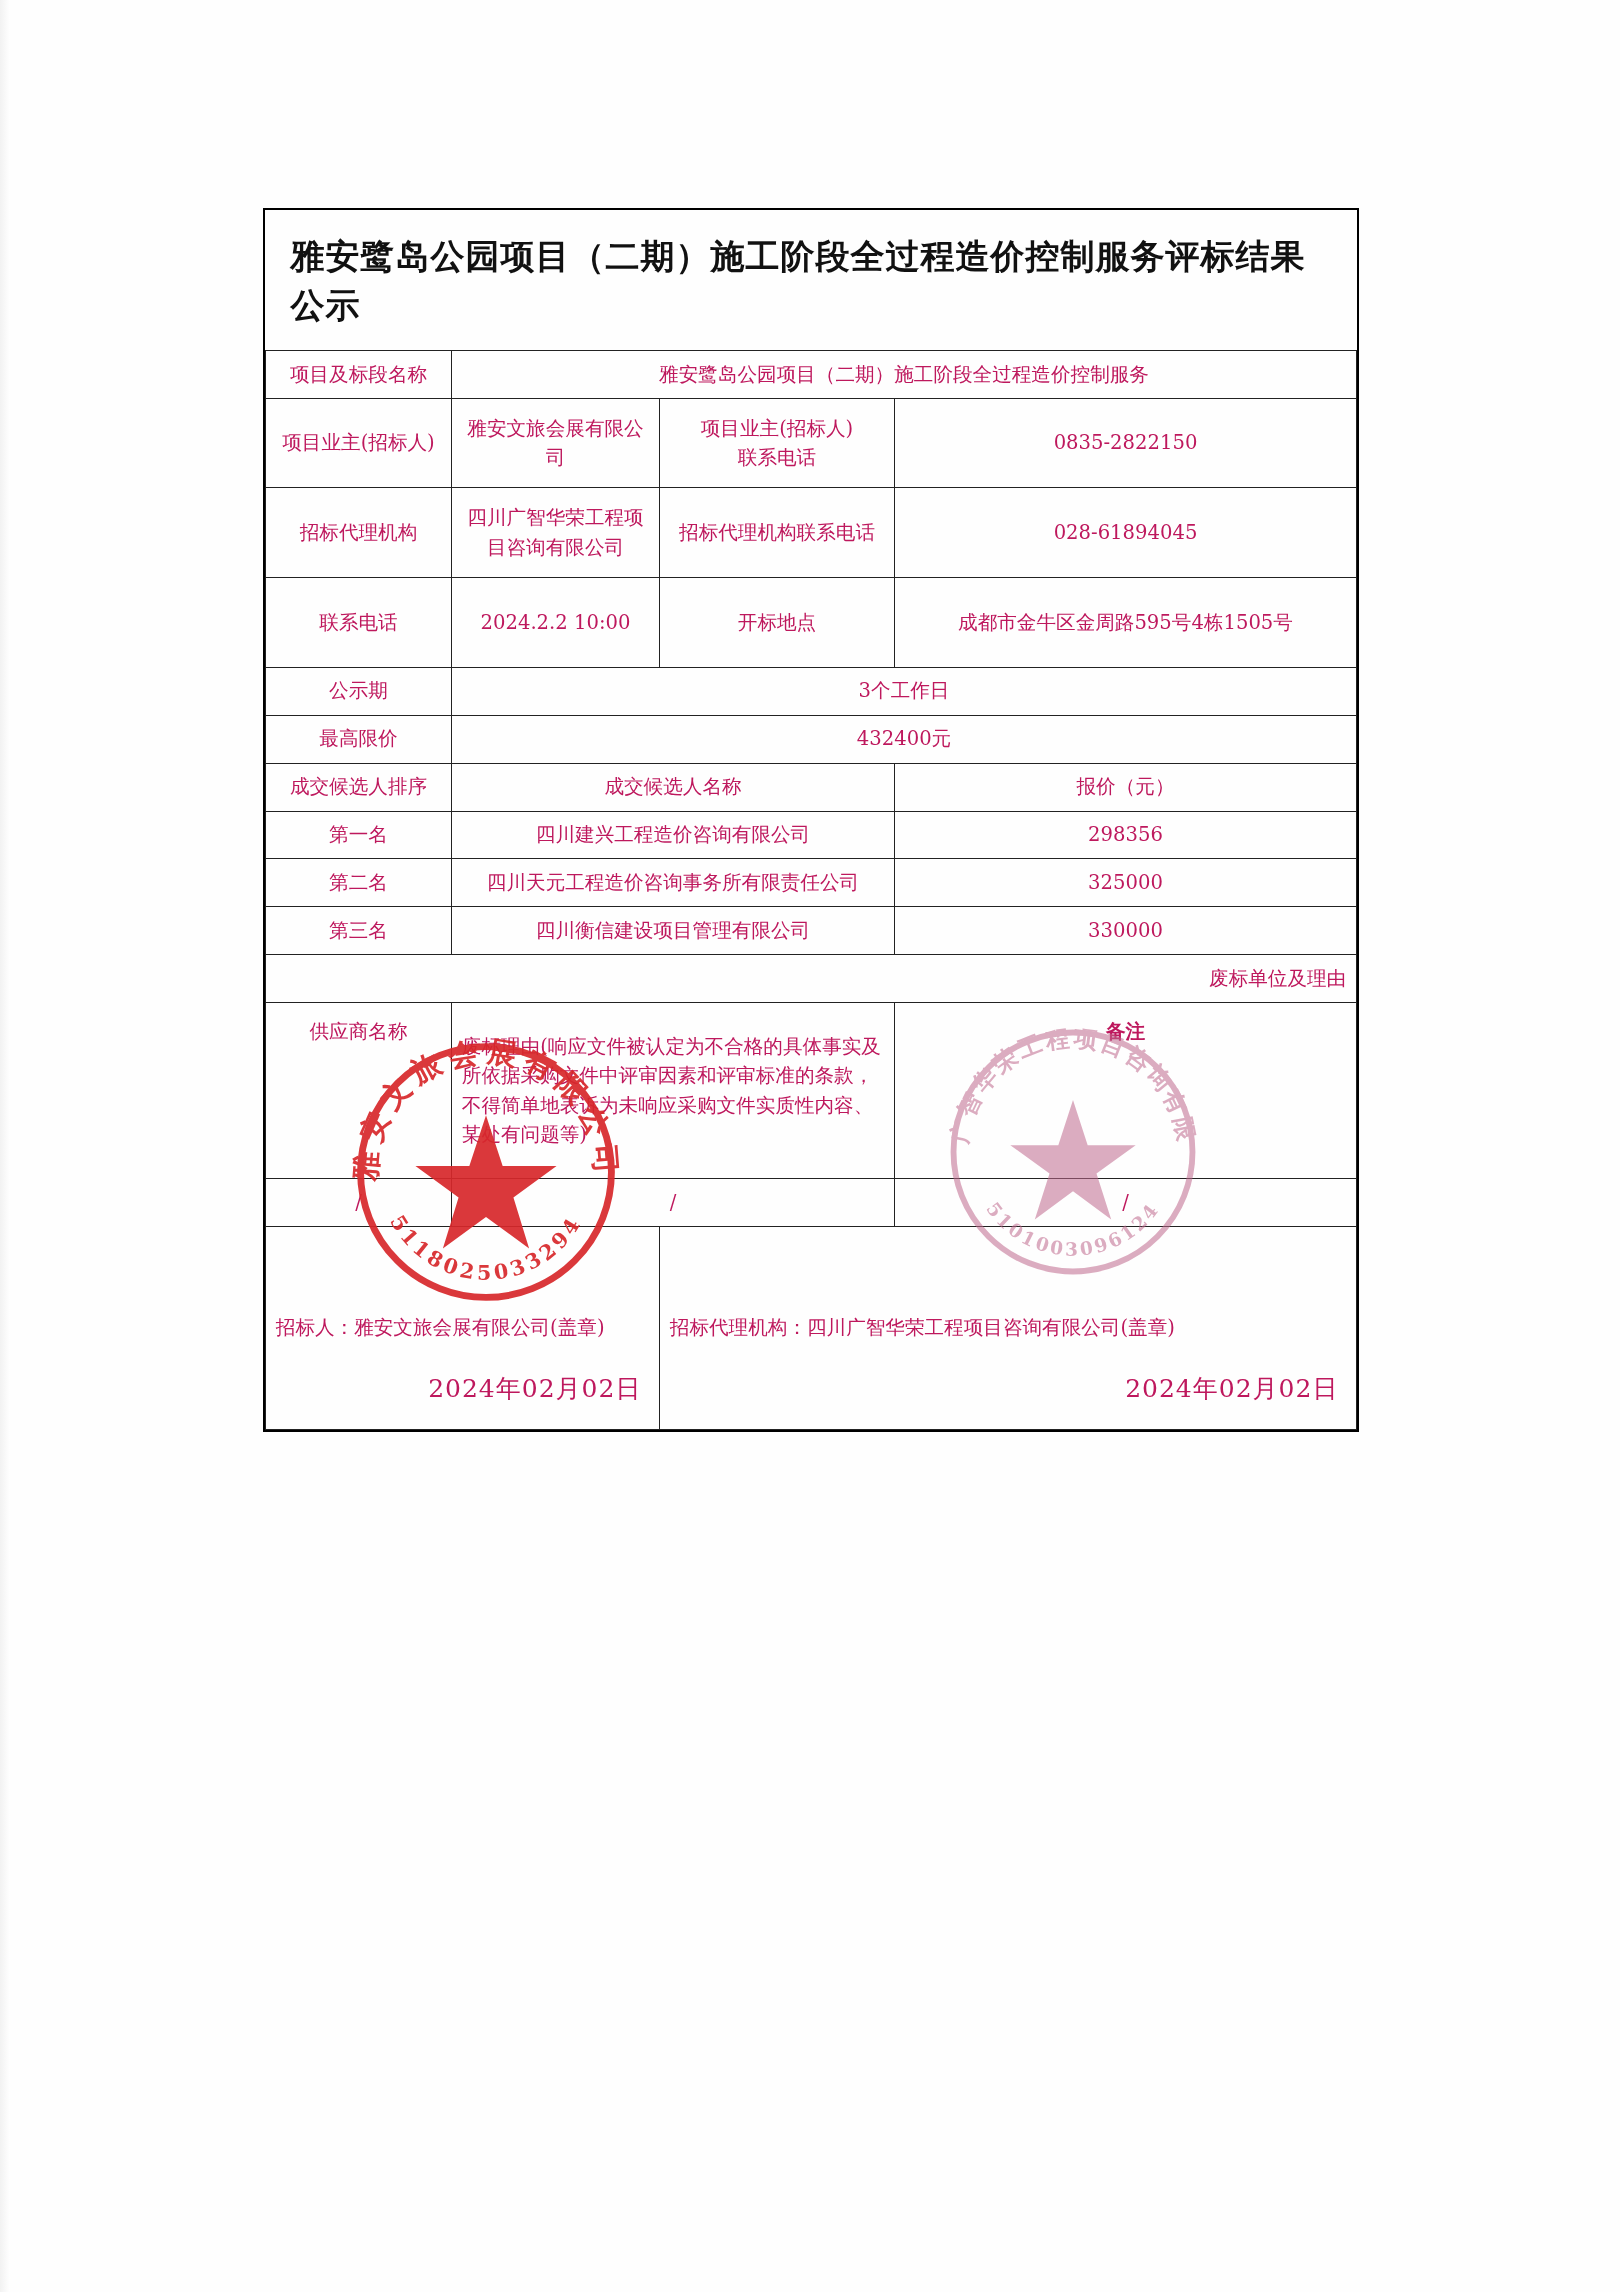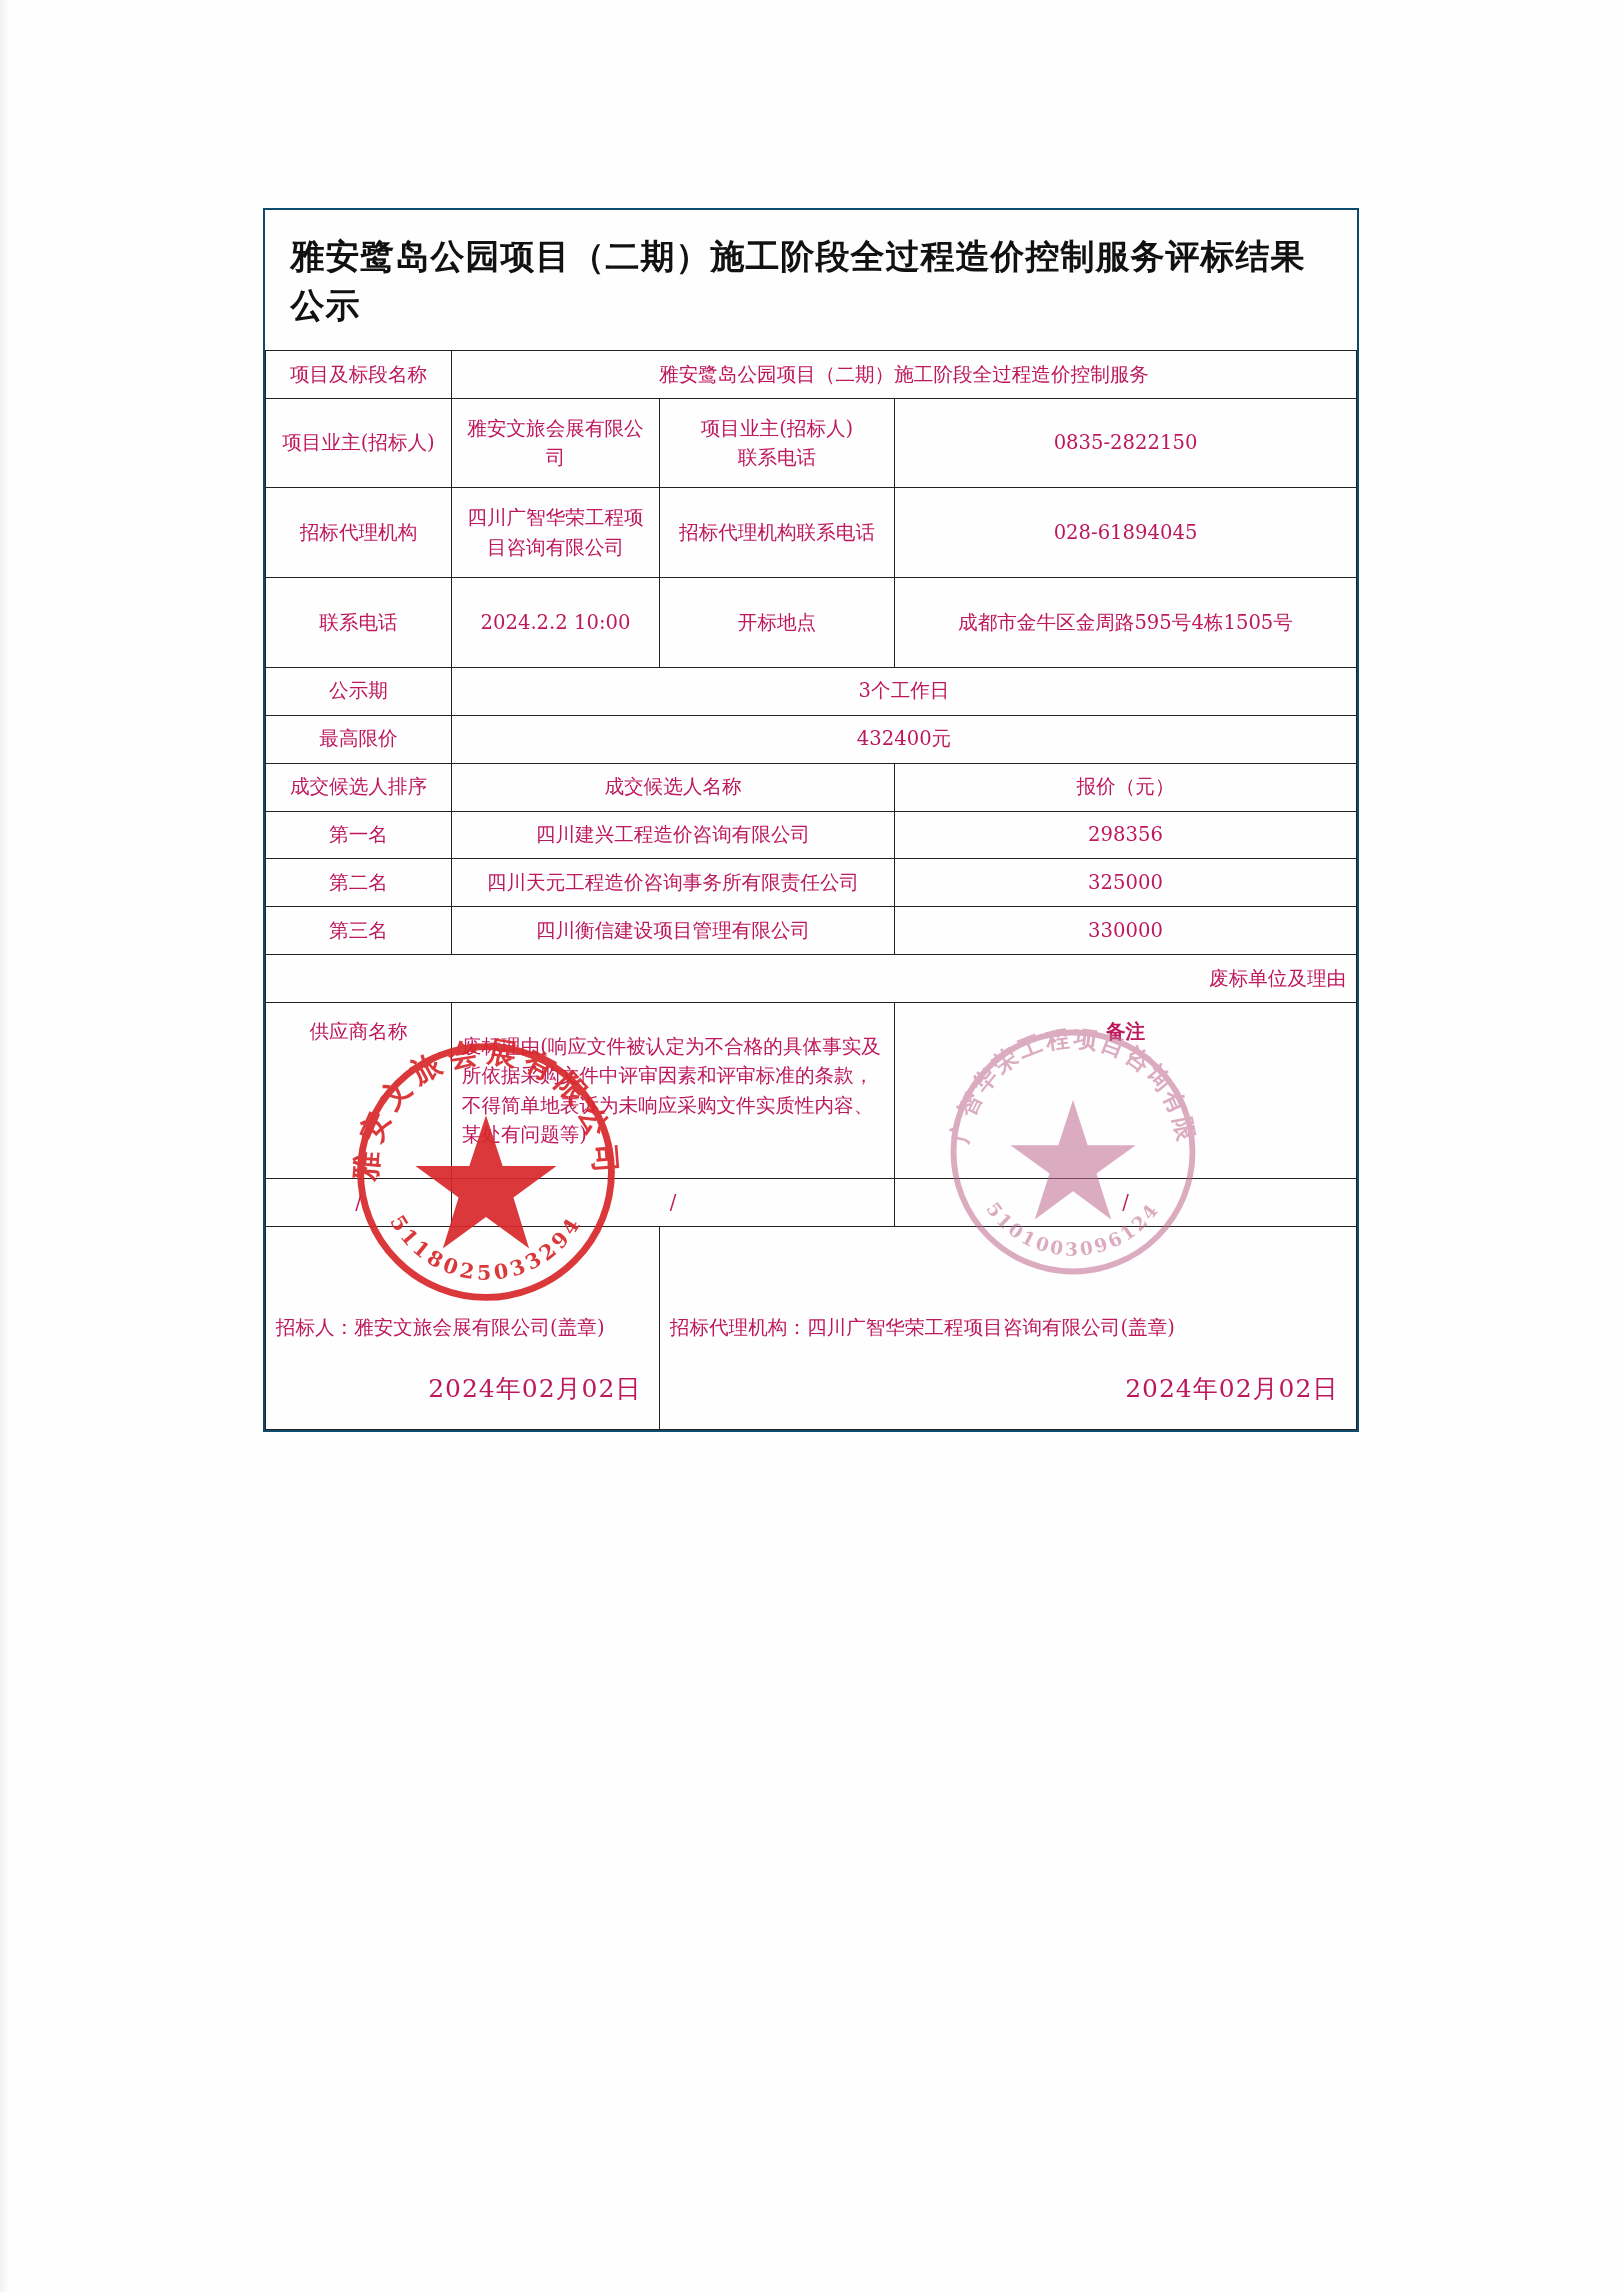--- a/index.html
+++ b/index.html
@@ -31,21 +31,21 @@
     left: 0; top: 0;
     width: 9.8px; height: 2293px;
     background: linear-gradient(to right, #f2f2f2, #ffffff);
   }
 
   #doc {
     position: absolute;
     left: 263px;
     top: 208px;
     width: 1096px;
-    border: 2px solid #0c4a6e;
+    border: 2px solid #000000;
     box-sizing: border-box;
   }
 
   .title {
     font-size: 34px;
     line-height: 1.45;
     font-weight: 700;
     letter-spacing: 1px;
     padding: 21.6px 25.5px 19.6px 25.5px;
     color: #111;

